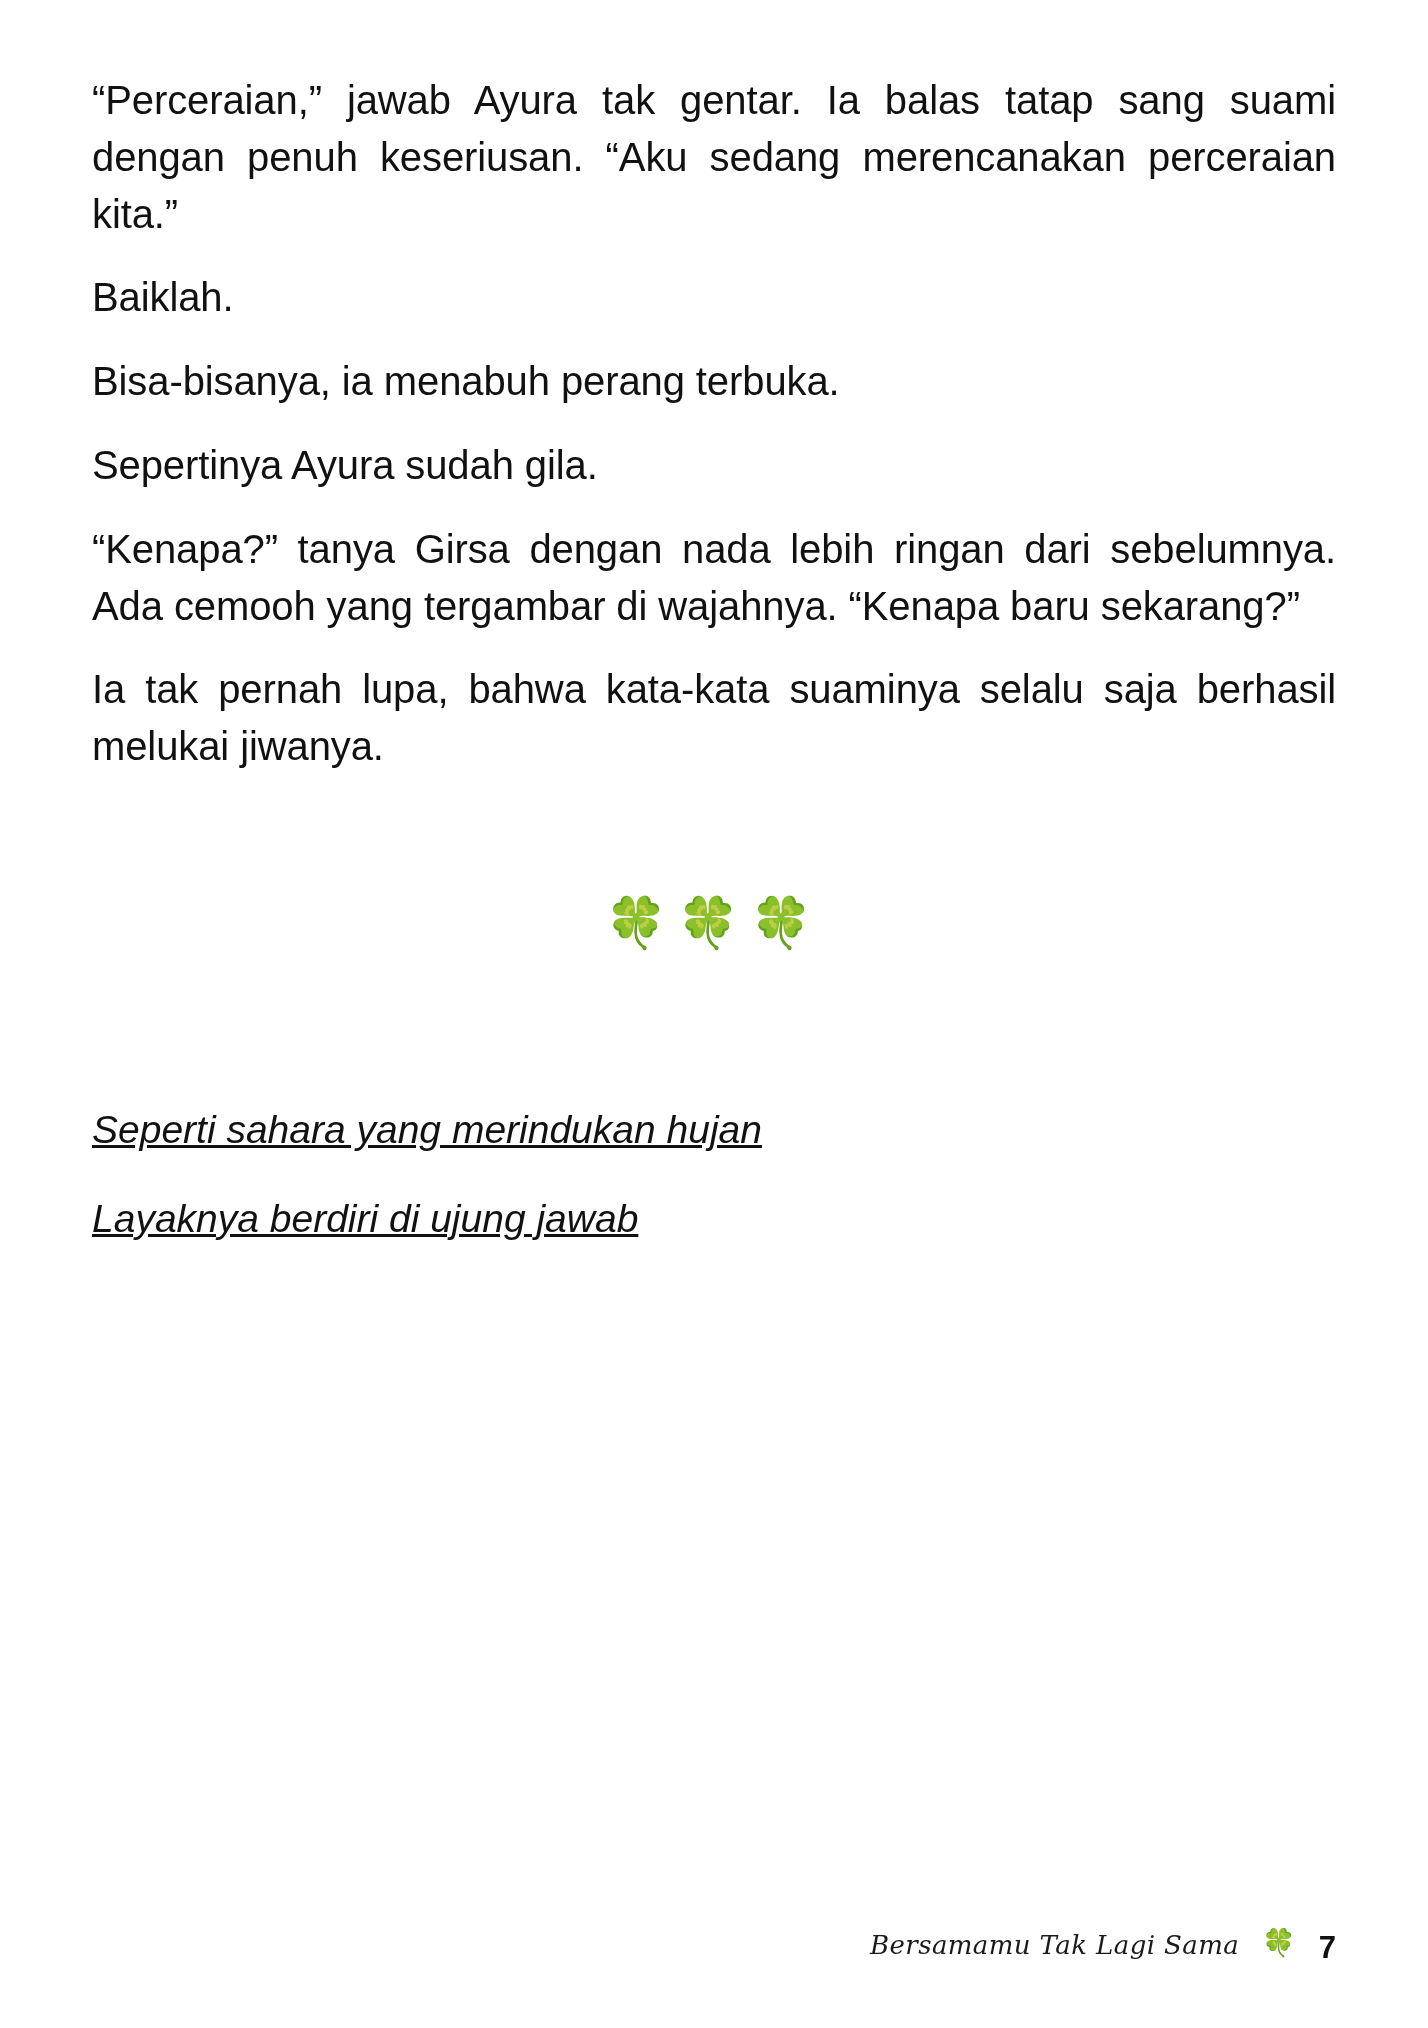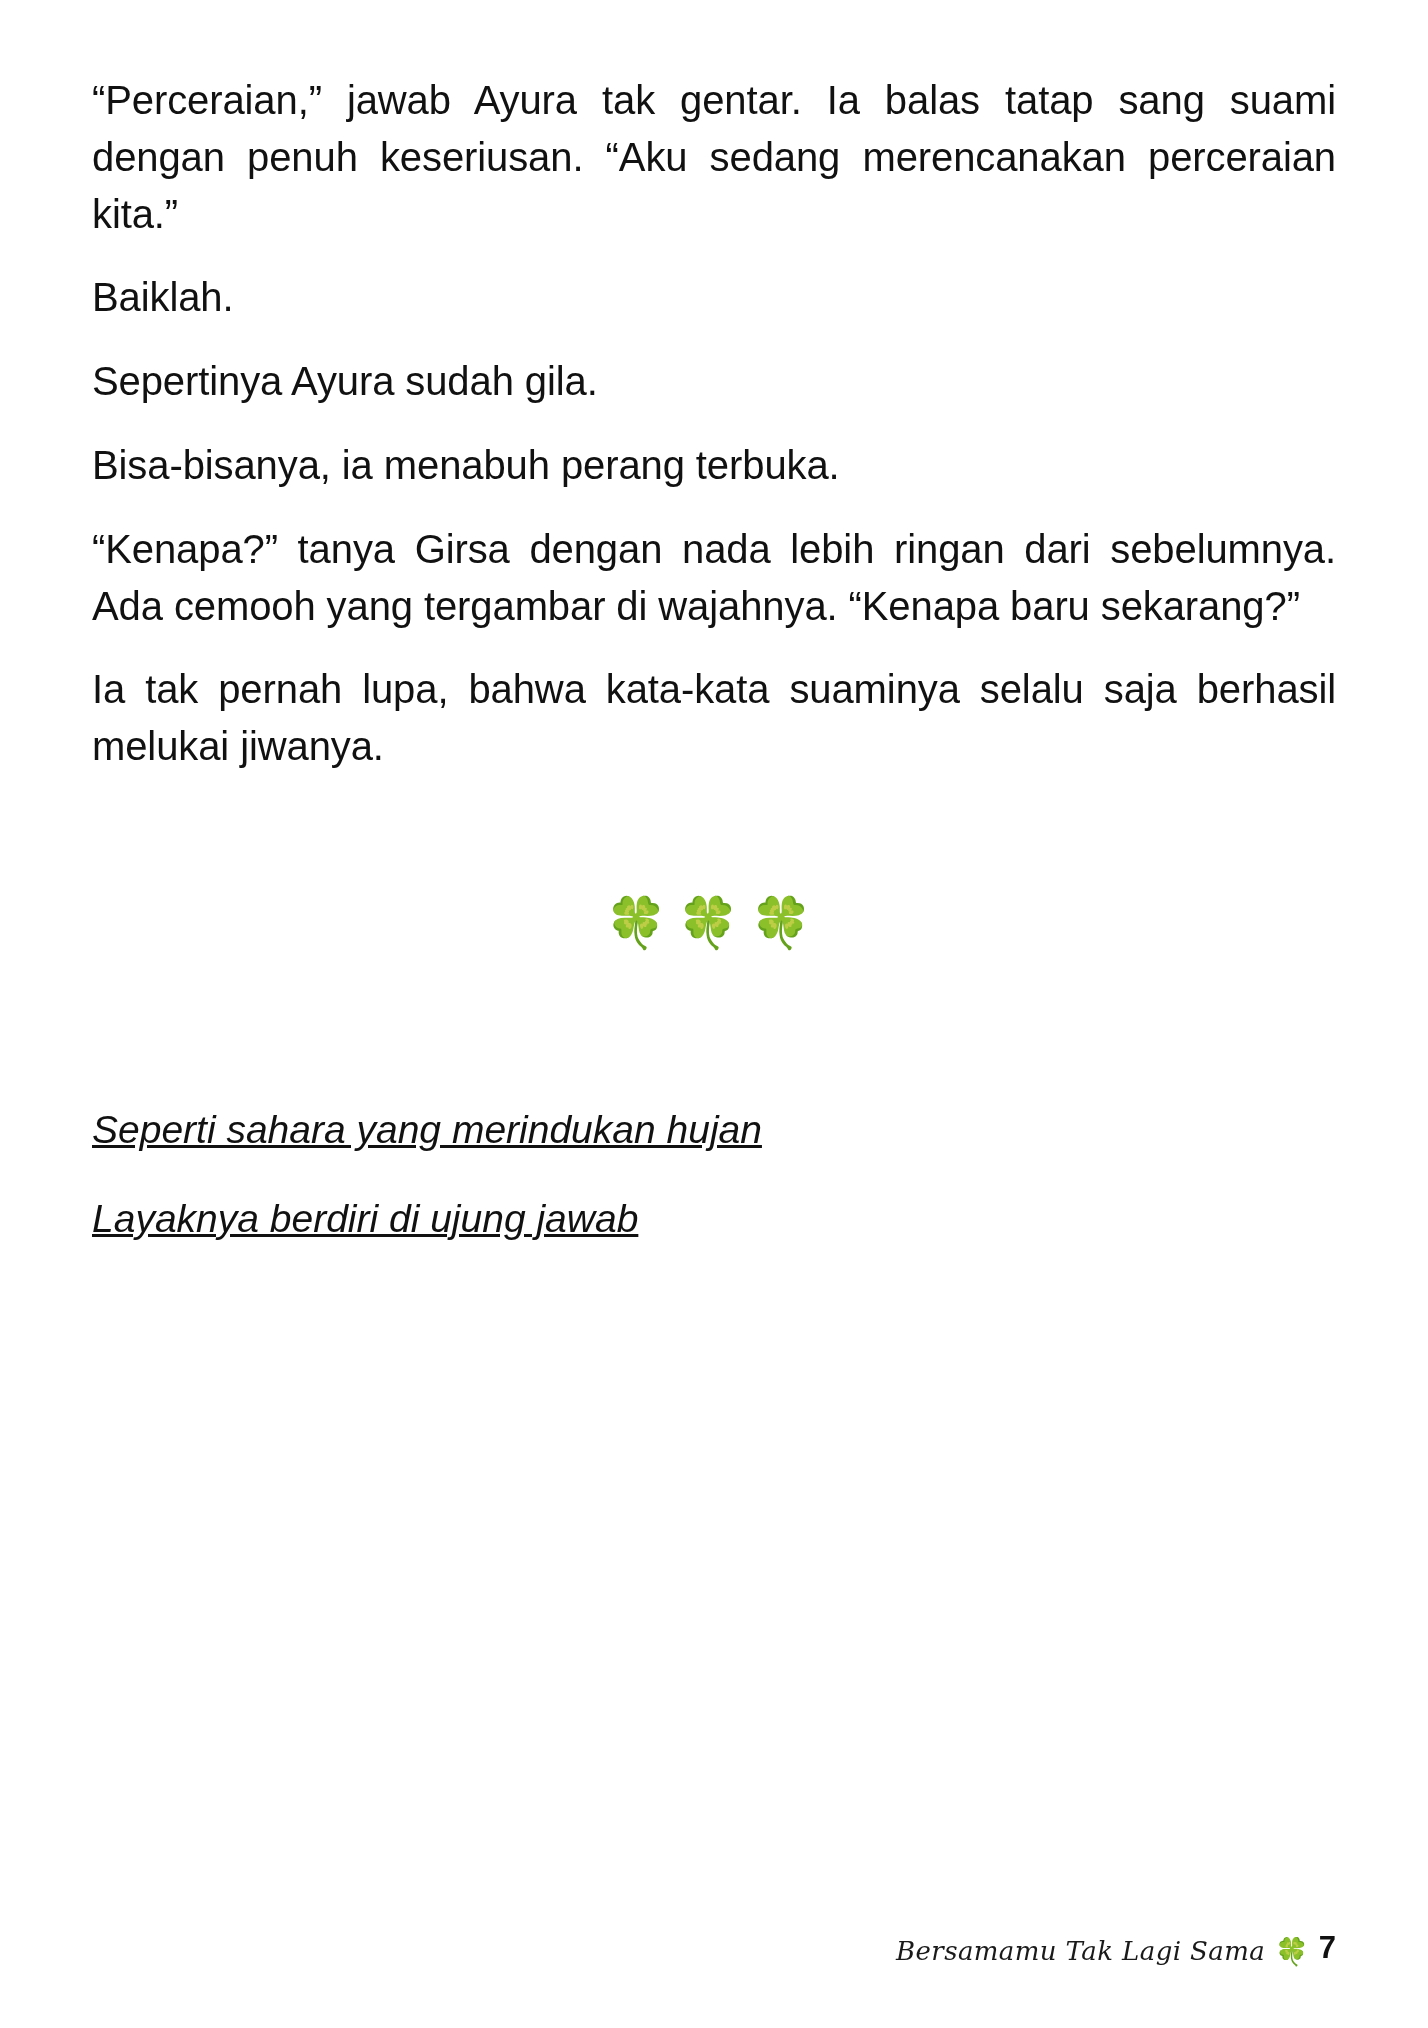--- a/index.html
+++ b/index.html
@@ -56,22 +56,22 @@
     line-height: 1.4;
     margin: 0 0 34px 0;
     color: #111111;
     text-decoration: underline;
   }
   .footer {
     position: absolute;
     right: 92px;
     bottom: 62px;
     display: flex;
-    align-items: flex-end;
-    gap: 10px;
+    align-items: flex-start;
+    gap: 23px;
   }
   .footer-title {
     font-family: "DejaVu Serif", serif;
     font-style: italic;
     font-size: 26px;
     color: #1a1a1a;
     letter-spacing: 0.4px;
   }
   .footer-clover {
     font-size: 27px;
@@ -85,22 +85,22 @@
   }
   .spacer { flex: 1 1 auto; }
 </style>
 </head>
 <body>
 
 <div class="page">
 
   <p class="body-text">“Perceraian,” jawab Ayura tak gentar. Ia balas tatap sang suami dengan penuh keseriusan. “Aku sedang merencanakan perceraian kita.”</p>
   <p class="body-text">Baiklah.</p>
+  <p class="body-text">Bisa-bisanya, ia menabuh perang terbuka.</p>
   <p class="body-text">Sepertinya Ayura sudah gila.</p>
-  <p class="body-text">Bisa-bisanya, ia menabuh perang terbuka.</p>
   <p class="body-text">“Kenapa?” tanya Girsa dengan nada lebih ringan dari sebelumnya. Ada cemooh yang tergambar di wajahnya. “Kenapa baru sekarang?”</p>
   <p class="body-text">Ia tak pernah lupa, bahwa kata-kata suaminya selalu saja berhasil melukai jiwanya.</p>
 
   <div class="divider-wrap">
     <span class="clover-row">🍀🍀🍀</span>
   </div>
 
   <div class="poem-block">
     <p class="poem-line">Seperti sahara yang merindukan hujan</p>
     <p class="poem-line">Layaknya berdiri di ujung jawab</p>

